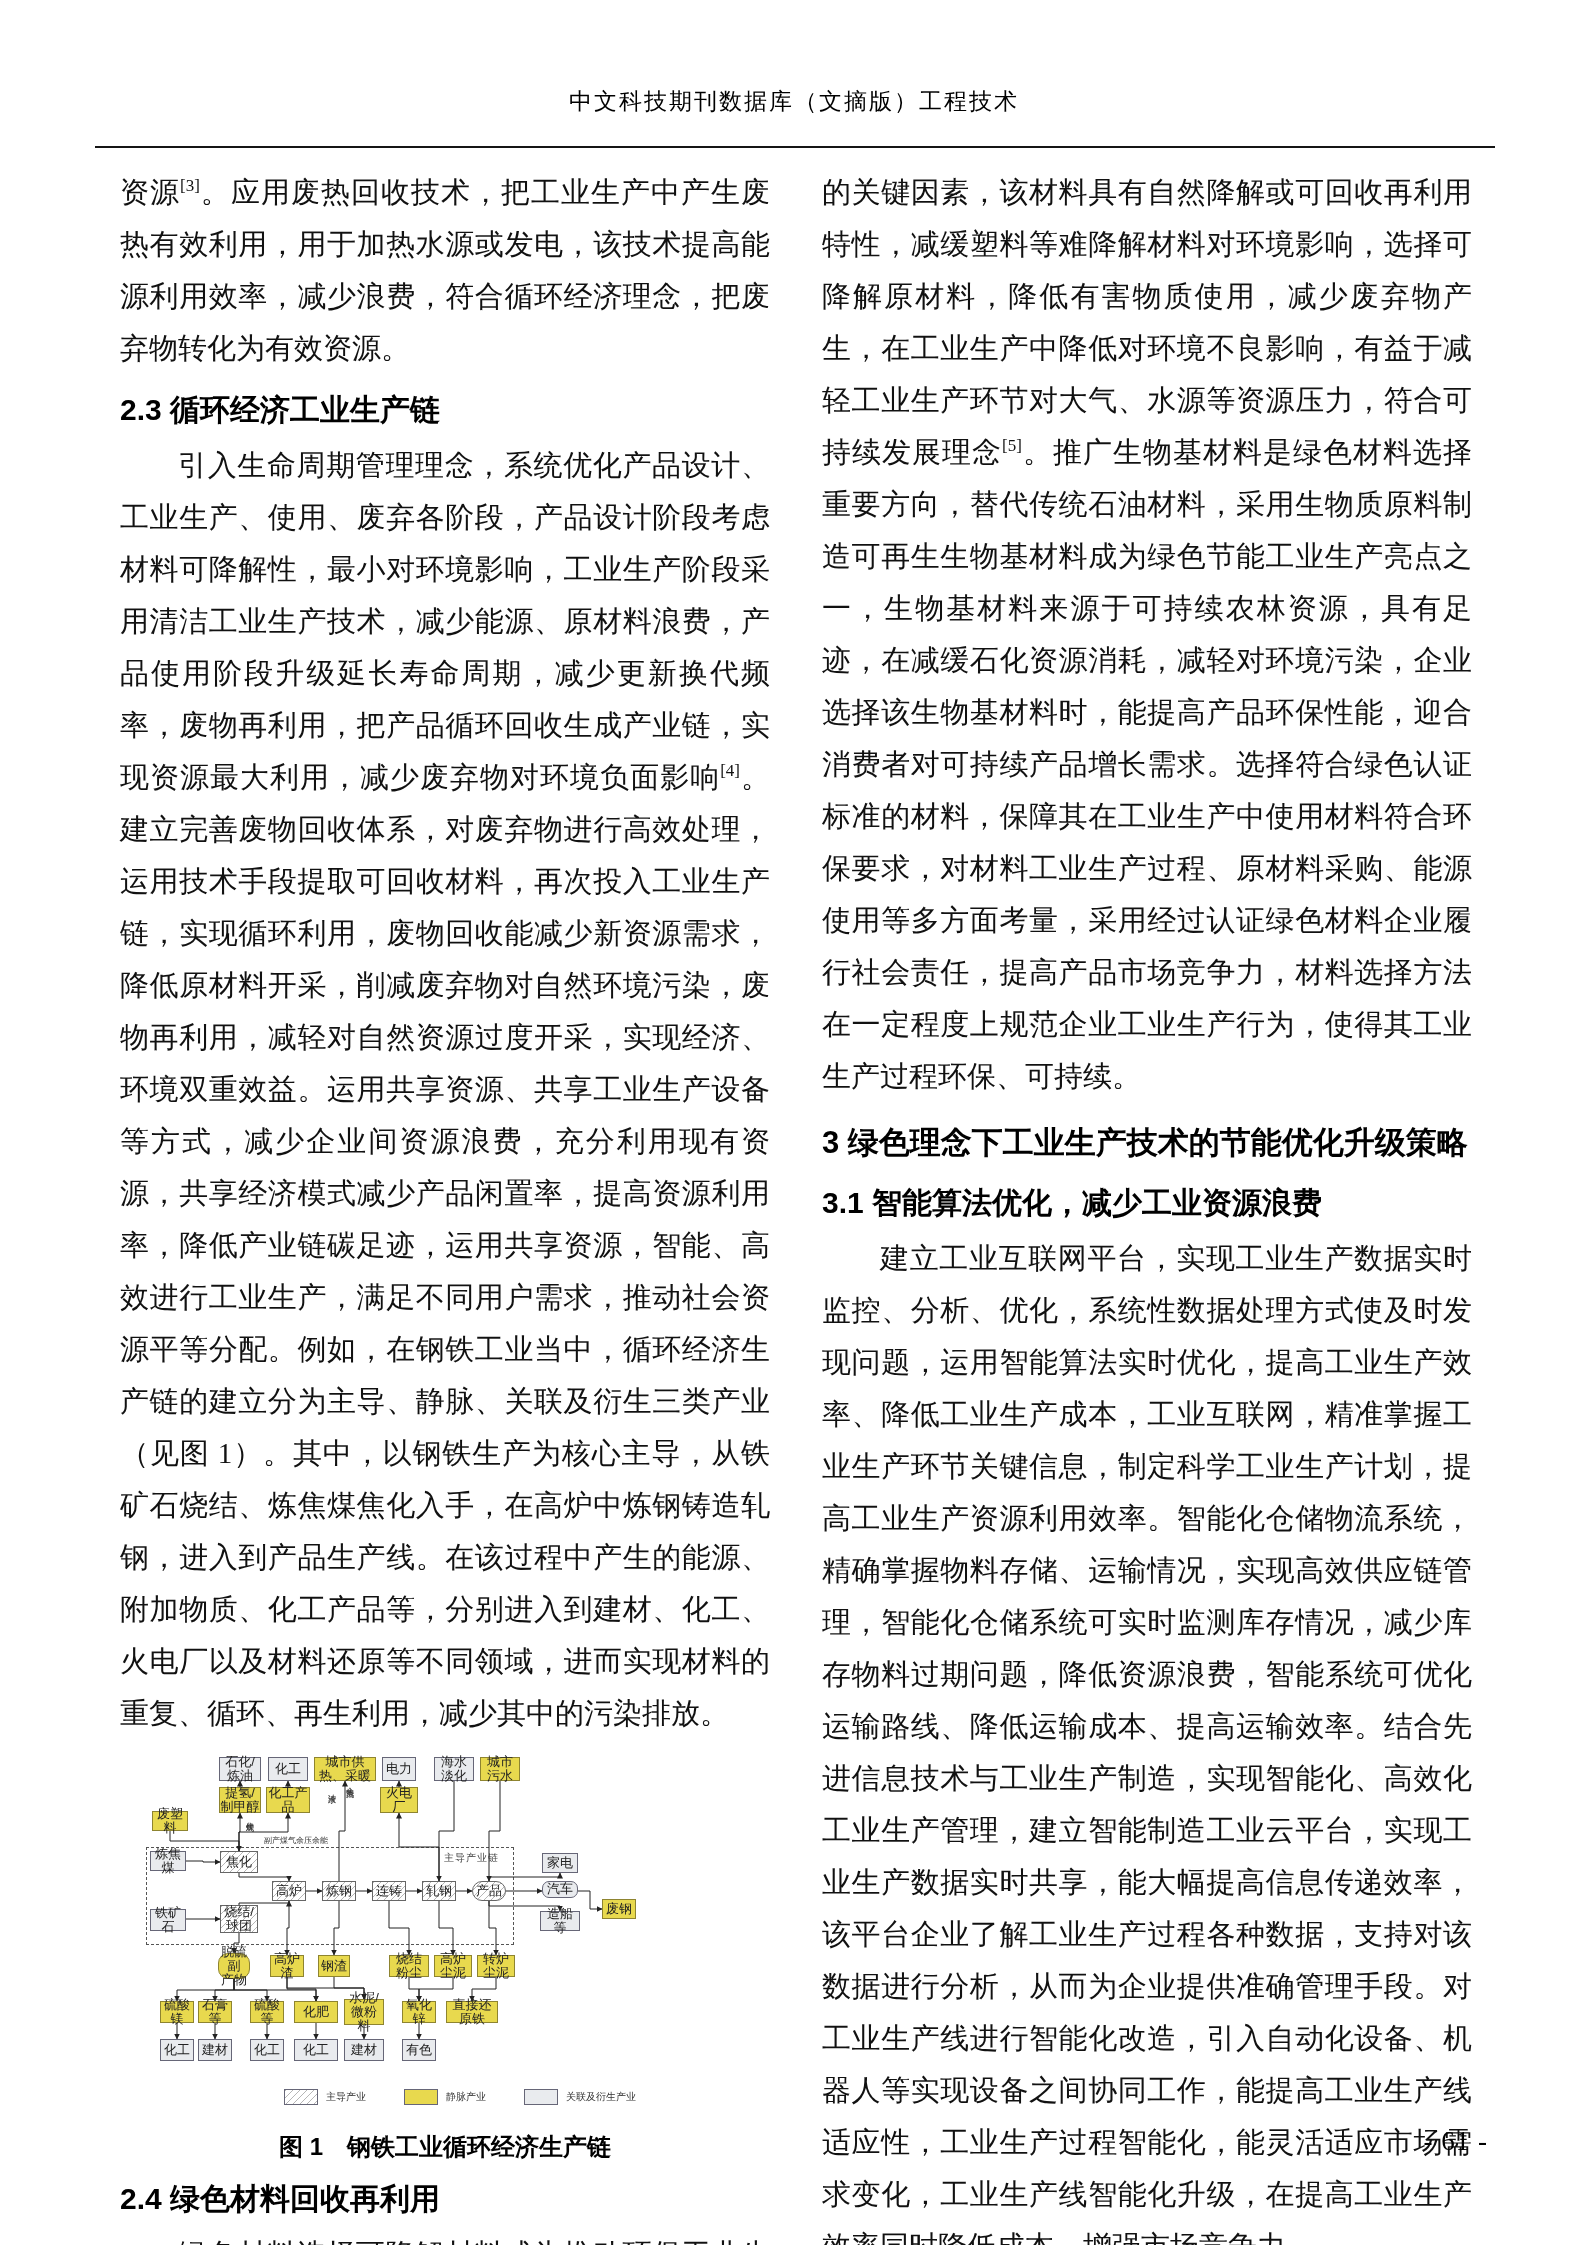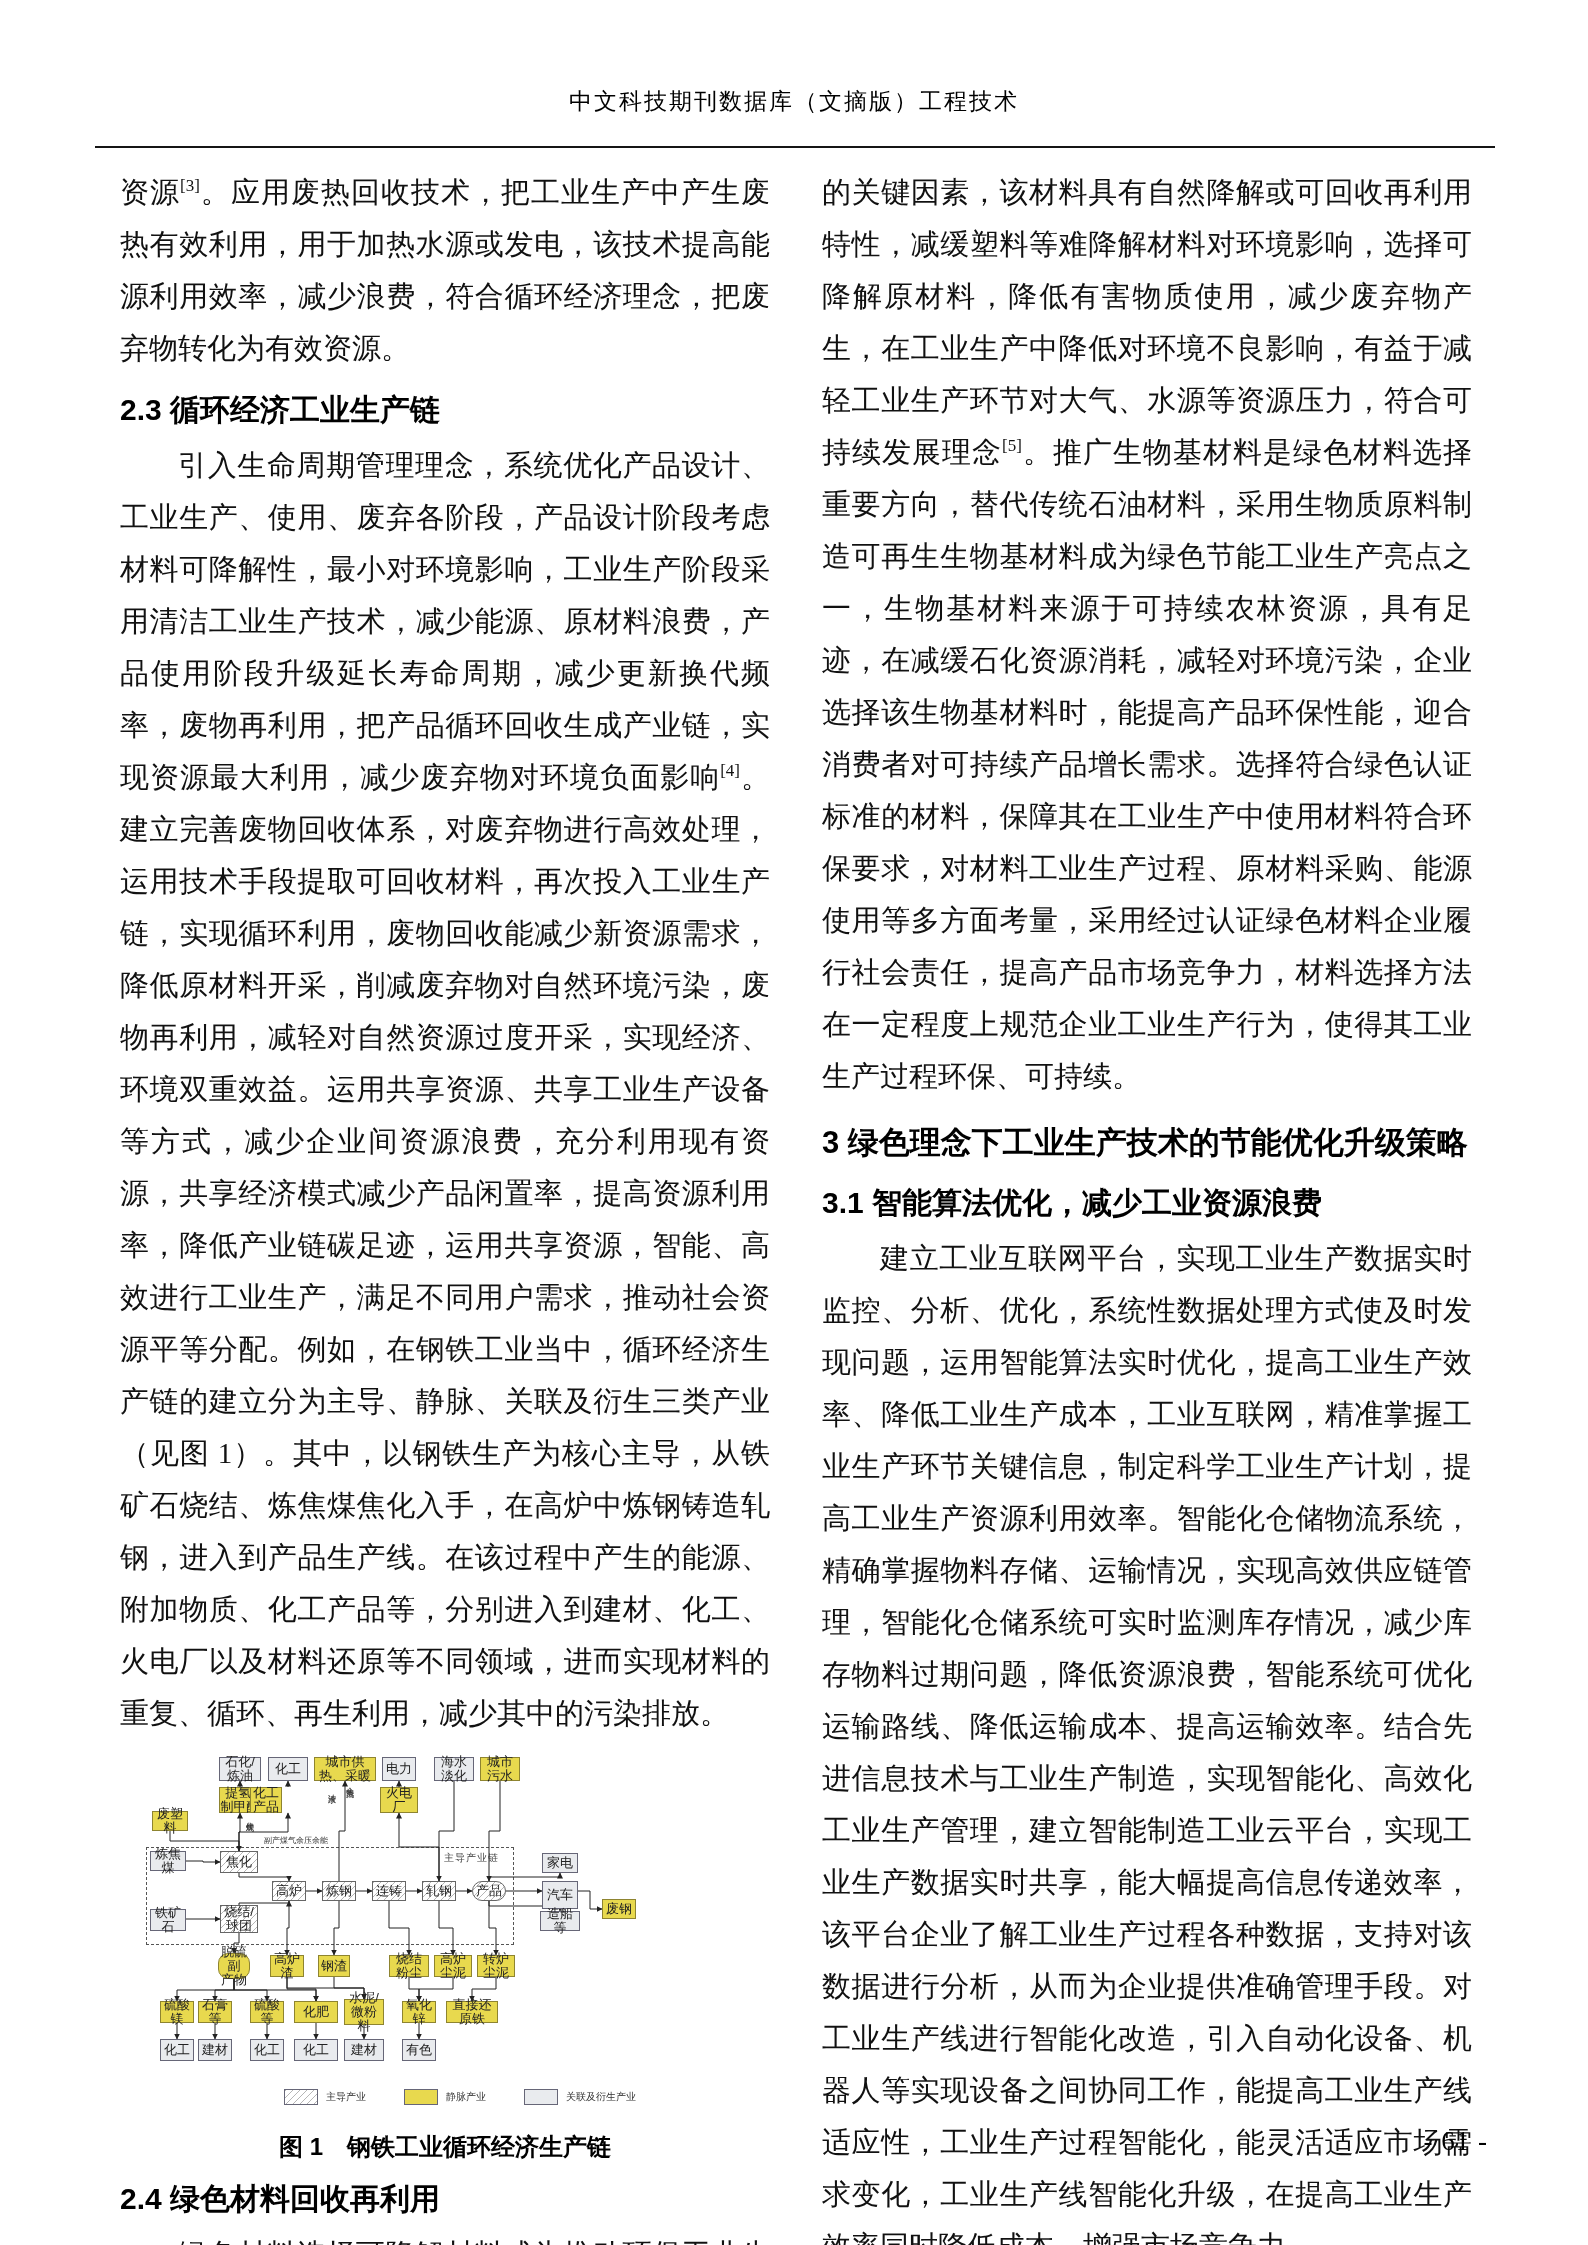--- a/index.html
+++ b/index.html
@@ -118,35 +118,35 @@
         </svg>
       <div id="figure-canvas">
           <div class="fnode gray" style="left: 75px; top: 2px; width: 42px; height: 24px;">石化/炼油</div>
           <div class="fnode gray" style="left: 124px; top: 2px; width: 40px; height: 24px;">化工</div>
           <div class="fnode yellow" style="left: 170px; top: 2px; width: 62px; height: 24px;">城市供热、采暖</div>
           <div class="fnode gray" style="left: 238px; top: 2px; width: 34px; height: 24px;">电力</div>
           <div class="fnode gray" style="left: 290px; top: 2px; width: 40px; height: 24px;">海水淡化</div>
           <div class="fnode yellow" style="left: 336px; top: 2px; width: 40px; height: 24px;">城市污水</div>
           <div class="fnode yellow" style="left: 75px; top: 32px; width: 42px; height: 26px;">提氢/
 制甲醇</div>
-          <div class="fnode yellow" style="left: 106px; top: 32px; width: 32px; height: 26px;">化工产品</div>
+          <div class="fnode yellow" style="left: 122px; top: 32px; width: 44px; height: 26px;">化工产品</div>
           <div class="fnode yellow" style="left: 236px; top: 32px; width: 38px; height: 26px;">火电厂</div>
           <div class="fnode yellow" style="left: 8px; top: 56px; width: 36px; height: 20px;">废塑料</div>
           <div class="fnode gray" style="left: 6px; top: 96px; width: 36px; height: 20px;">炼焦煤</div>
           <div class="fnode gray" style="left: 6px; top: 154px; width: 36px; height: 22px;">铁矿石</div>
           <div class="fnode hatched" style="left: 76px; top: 96px; width: 38px; height: 22px;">焦化</div>
           <div class="fnode hatched" style="left: 76px; top: 150px; width: 38px; height: 28px;">烧结/
 球团</div>
           <div class="fnode hatched" style="left: 128px; top: 126px; width: 34px; height: 20px;">高炉</div>
           <div class="fnode hatched" style="left: 178px; top: 126px; width: 34px; height: 20px;">炼钢</div>
           <div class="fnode hatched" style="left: 228px; top: 126px; width: 34px; height: 20px;">连铸</div>
           <div class="fnode hatched" style="left: 278px; top: 126px; width: 34px; height: 20px;">轧钢</div>
           <div class="fnode hatched" style="left: 328px; top: 126px; width: 34px; height: 20px; border-radius: 10px;">产品</div>
           <div class="fnode gray" style="left: 398px; top: 98px; width: 36px; height: 20px;">家电</div>
-          <div class="fnode gray" style="left: 398px; top: 126px; width: 36px; height: 28px;">汽车</div>
+          <div class="fnode gray" style="left: 398px; top: 126px; width: 36px; height: 17px; border-radius: 7px;">汽车</div>
           <div class="fnode gray" style="left: 396px; top: 156px; width: 40px; height: 20px;">造船等</div>
           <div class="fnode yellow" style="left: 458px; top: 144px; width: 34px; height: 20px;">废钢</div>
           <div class="fnode yellow" style="left: 74px; top: 198px; width: 32px; height: 26px; border-radius: 10px;">脱硫副
 产物</div>
           <div class="fnode yellow" style="left: 126px; top: 200px; width: 34px; height: 22px;">高炉渣</div>
           <div class="fnode yellow" style="left: 174px; top: 200px; width: 32px; height: 22px;">钢渣</div>
           <div class="fnode yellow" style="left: 245px; top: 200px; width: 40px; height: 22px;">烧结粉尘</div>
           <div class="fnode yellow" style="left: 290px; top: 200px; width: 38px; height: 22px;">高炉尘泥</div>
           <div class="fnode yellow" style="left: 333px; top: 200px; width: 38px; height: 22px;">转炉尘泥</div>
           <div class="fnode yellow" style="left: 16px; top: 246px; width: 34px; height: 22px;">硫酸镁</div>

